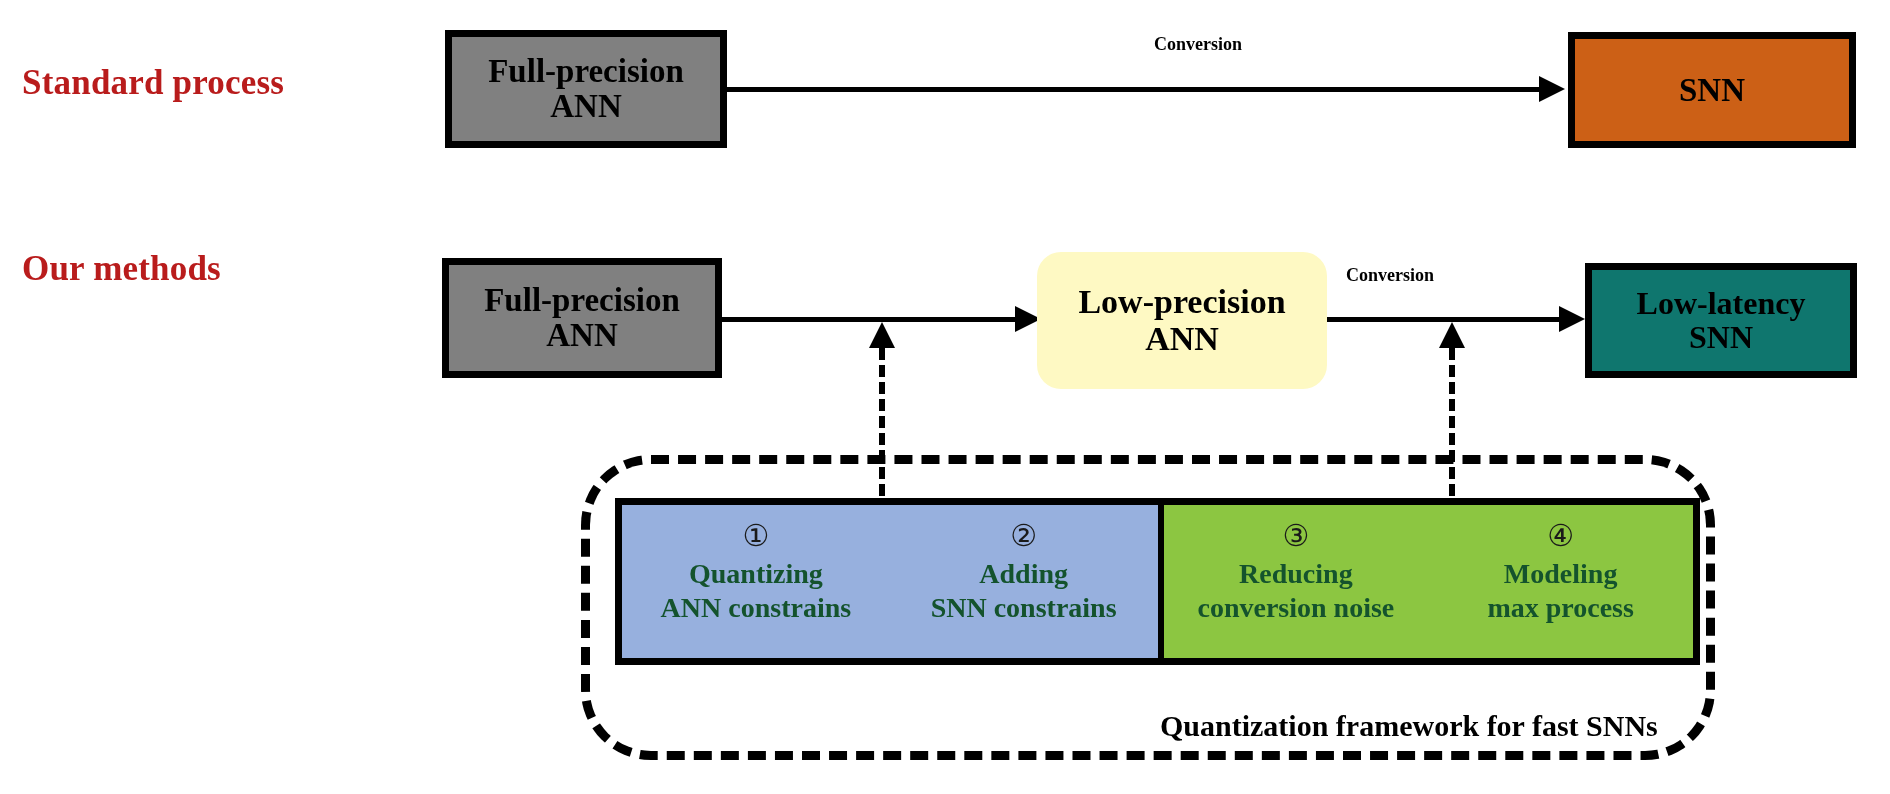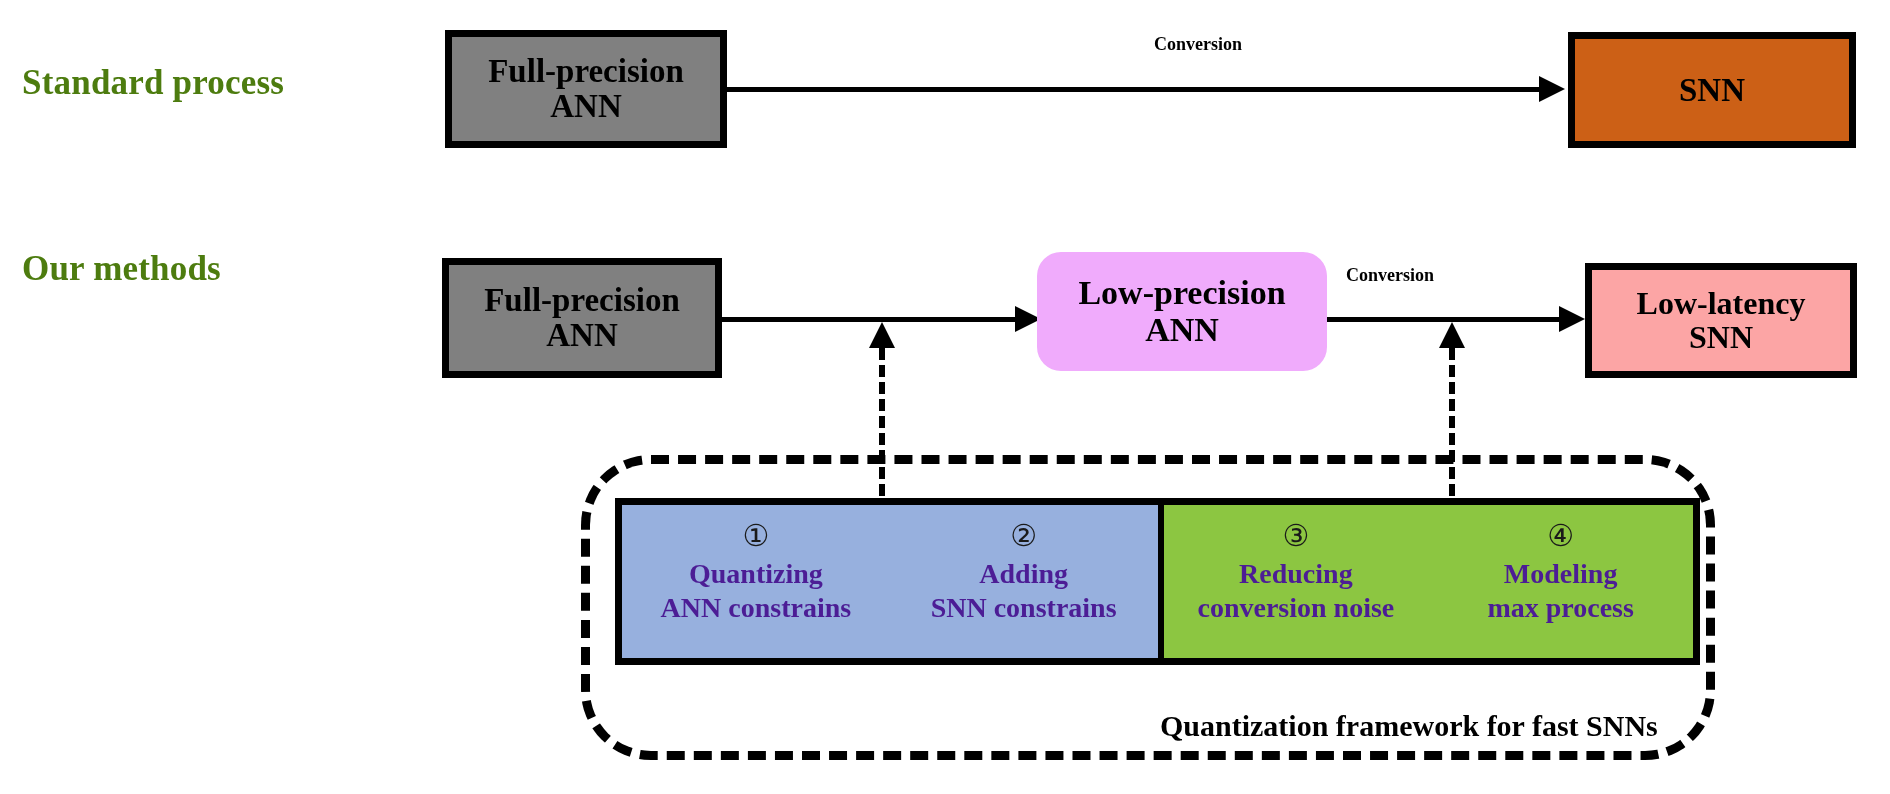--- a/index.html
+++ b/index.html
@@ -15,21 +15,21 @@
     width: 1890px;
     height: 794px;
     background: #ffffff;
     overflow: hidden;
   }
 
   
   .row-label {
     position: absolute;
     font-weight: bold;
-    color: #4d7c0f;
+    color: #b91c1c;
     font-size: 35px;
     letter-spacing: 0.2px;
     white-space: nowrap;
   }
 
   
   .node {
     position: absolute;
     box-sizing: border-box;
     display: flex;
@@ -131,21 +131,21 @@
   .cell .num {
     font-size: 30px;
     line-height: 1;
     color: #1a1a1a;
     font-weight: normal;
     margin-bottom: 6px;
   }
   .cell .t1, .cell .t2 {
     font-size: 28px;
     font-weight: bold;
-    color: #4c1d95;
+    color: #14532d;
     line-height: 1.2;
     white-space: nowrap;
     text-align: center;
   }
 </style>
 </head>
 <body>
 
 <div id="canvas">
 
@@ -167,30 +167,30 @@
   <div class="row-label" style="left:22px; top:249px;">Our methods</div>
 
   <div class="node hard" style="left:442px; top:258px; width:280px; height:120px; background:#808080; font-size:33px;">
     <span class="l1">Full-precision</span>
     <span class="l2">ANN</span>
   </div>
 
   <div class="arrow-h" style="left:722px; top:317px; width:293px;"></div>
   <div class="arrow-head-r" style="left:1015px; top:306px;"></div>
 
-  <div class="node" style="left:1037px; top:252px; width:290px; height:119px; background:#f0abfc; border-radius:24px; font-size:34px;">
+  <div class="node" style="left:1037px; top:252px; width:290px; height:137px; background:#fef9c3; border-radius:24px; font-size:34px;">
     <span class="l1">Low-precision</span>
     <span class="l2">ANN</span>
   </div>
 
   <div class="arrow-h" style="left:1327px; top:317px; width:232px;"></div>
   <div class="arrow-head-r" style="left:1559px; top:306px;"></div>
   <div class="arrow-label" style="left:1280px; top:265px; width:220px;">Conversion</div>
 
-  <div class="node hard" style="left:1585px; top:263px; width:272px; height:115px; background:#fca5a5; font-size:32px;">
+  <div class="node hard" style="left:1585px; top:263px; width:272px; height:115px; background:#0f766e; font-size:32px;">
     <span class="l1">Low-latency</span>
     <span class="l2">SNN</span>
   </div>
 
   <div class="arrow-v-dashed" style="left:879px; top:348px; height:148px;"></div>
   <div class="arrow-head-u" style="left:869px; top:322px;"></div>
 
   <div class="arrow-v-dashed" style="left:1449px; top:348px; height:148px;"></div>
   <div class="arrow-head-u" style="left:1439px; top:322px;"></div>
 

